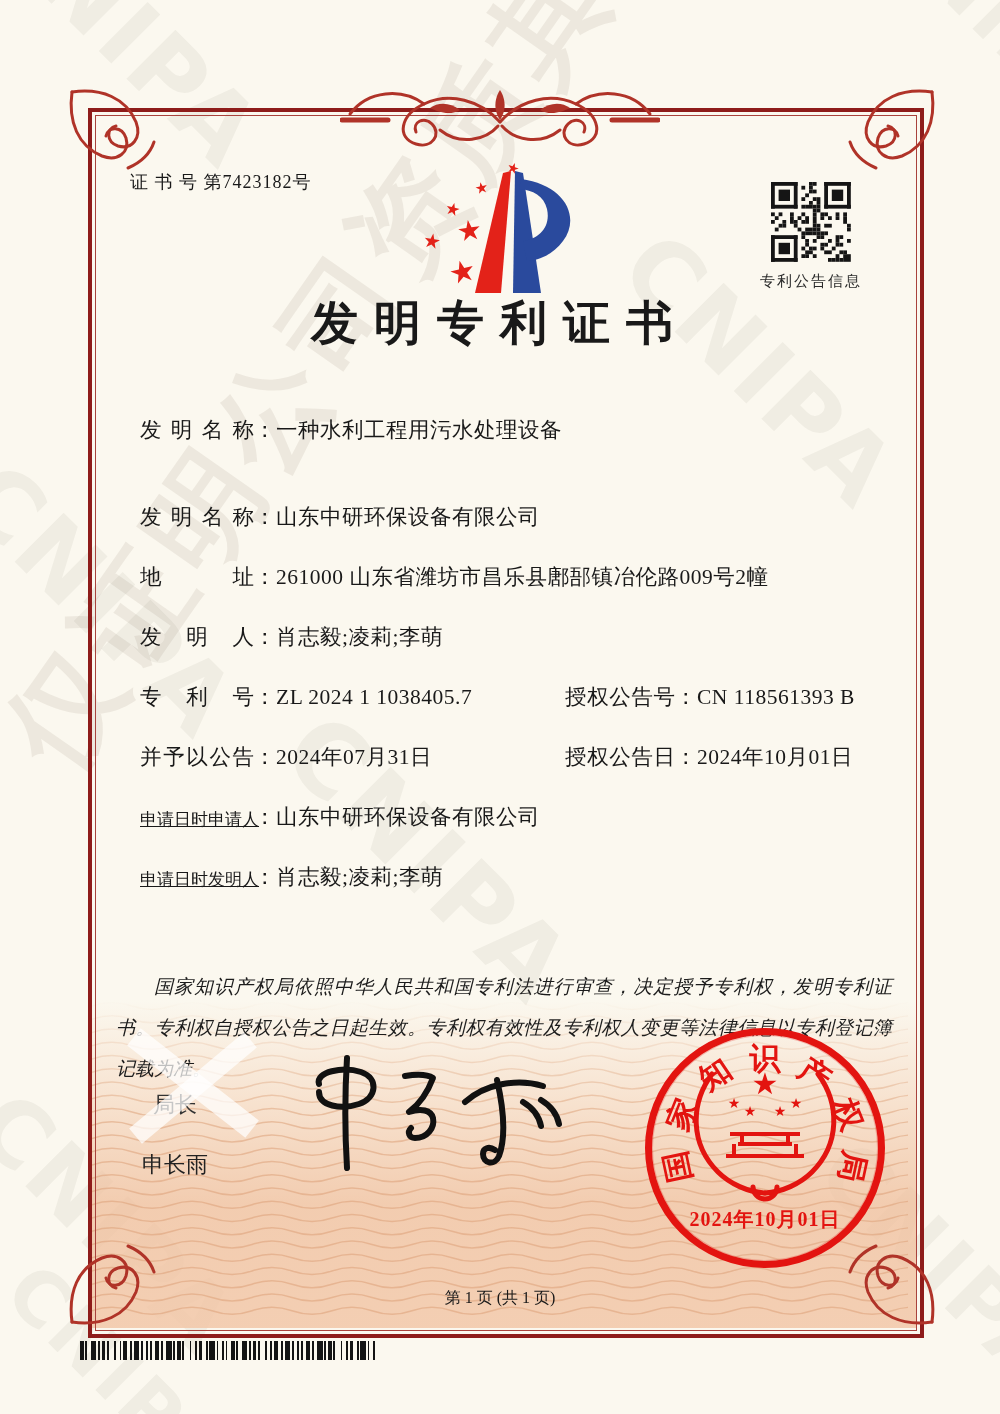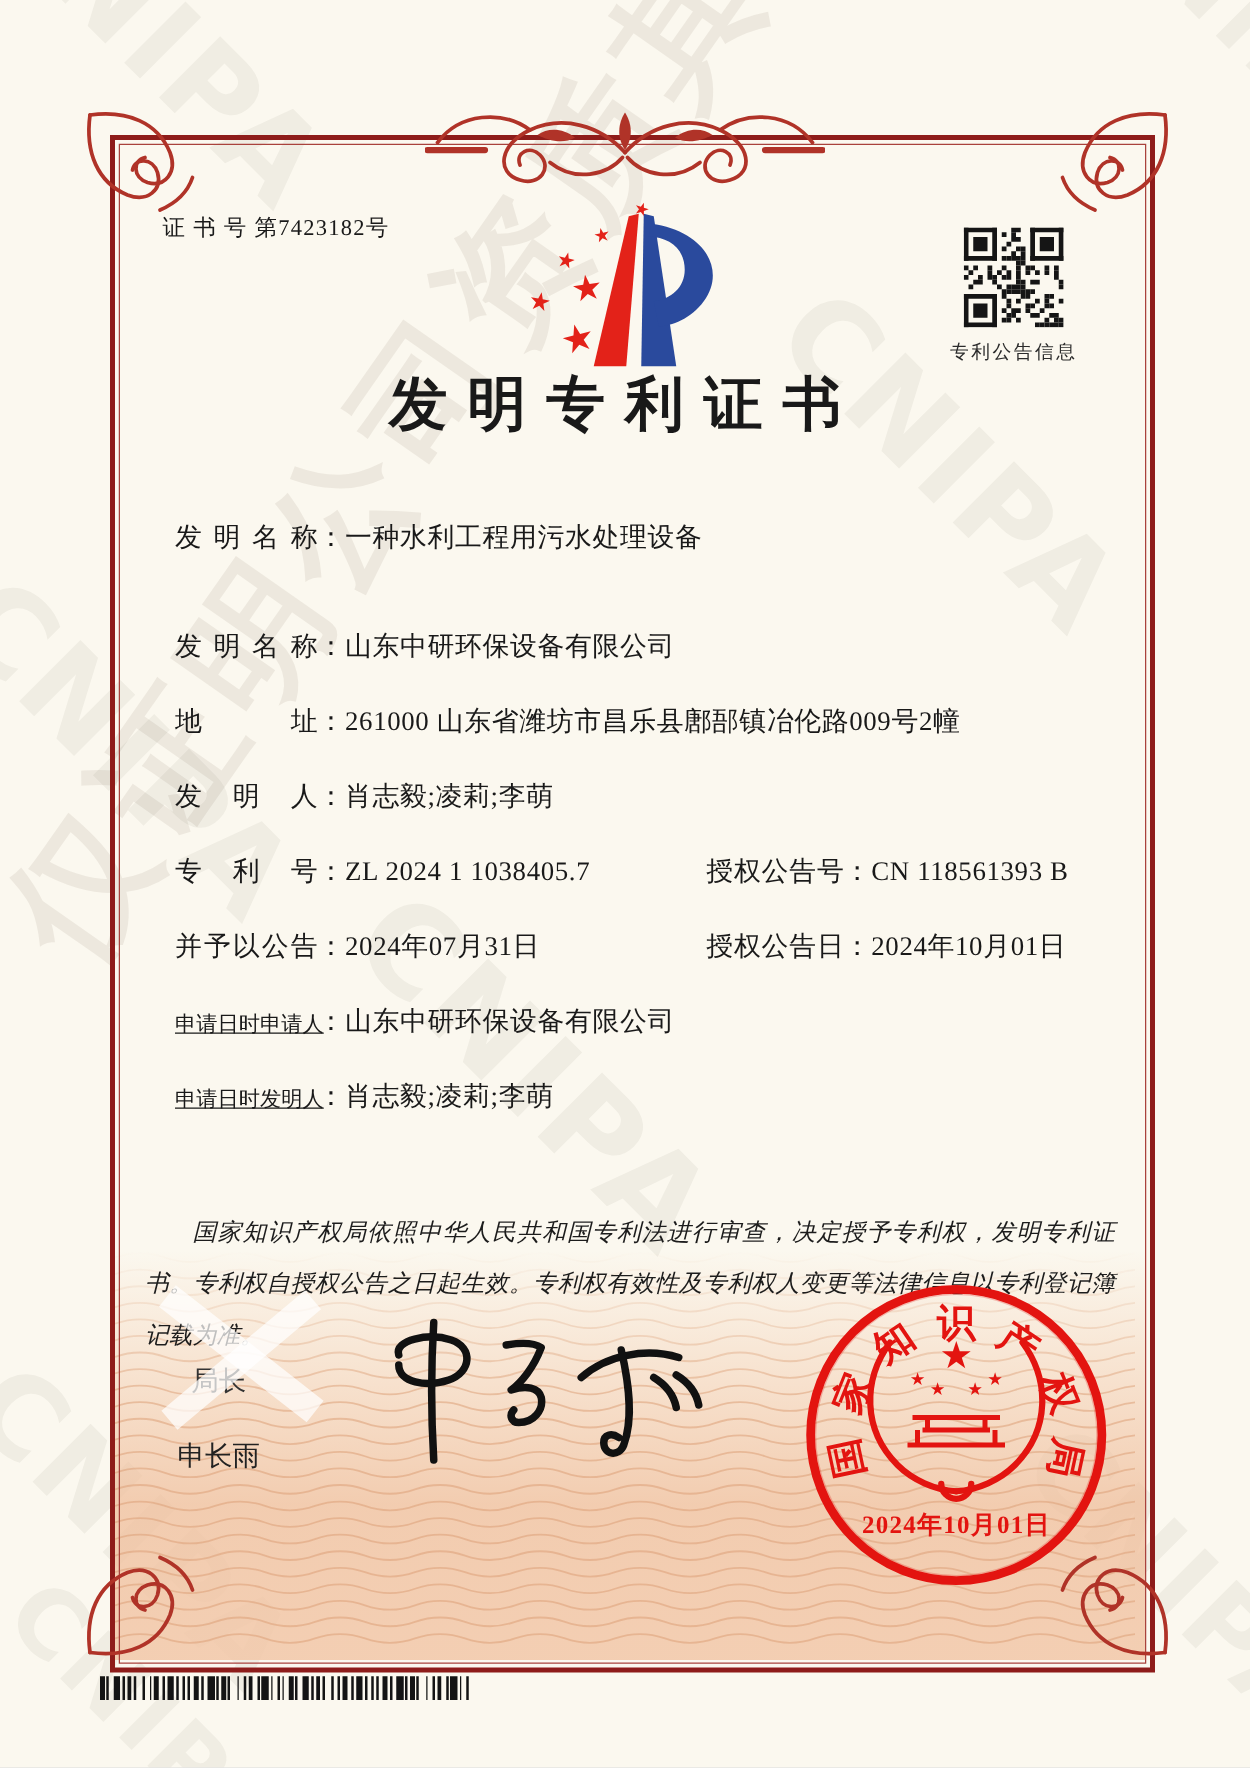--- a/index.html
+++ b/index.html
@@ -358,14 +358,15 @@
       <g stroke="#e31410" stroke-width="4" fill="none">
         <path d="M48,78 H118"></path>
         <path d="M56,88 H110"></path>
         <path d="M44,100 H122"></path>
         <path d="M60,78 V88 M106,78 V88 M52,88 V100 M114,88 V100"></path>
       </g>
     </svg>
     <div class="seal-date">2024年10月01日</div>
   </div>
 
+  <div class="page-num">第 1 页 (共 1 页)</div>
   <div class="barcode" id="barcode"><i style="width: 3.6px;"></i><s style="width: 1.8px;"></s><i style="width: 1.8px;"></i><s style="width: 3.6px;"></s><i style="width: 5.4px;"></i><s style="width: 1.8px;"></s><i style="width: 1.8px;"></i><s style="width: 1.8px;"></s><i style="width: 3.6px;"></i><s style="width: 1.8px;"></s><i style="width: 1.8px;"></i><s style="width: 5.4px;"></s><i style="width: 1.8px;"></i><s style="width: 3.6px;"></s><i style="width: 1.8px;"></i><s style="width: 1.8px;"></s><i style="width: 3.6px;"></i><s style="width: 3.6px;"></s><i style="width: 1.8px;"></i><s style="width: 1.8px;"></s><i style="width: 5.4px;"></i><s style="width: 1.8px;"></s><i style="width: 1.8px;"></i><s style="width: 3.6px;"></s><i style="width: 1.8px;"></i><s style="width: 1.8px;"></s><i style="width: 1.8px;"></i><s style="width: 3.6px;"></s><i style="width: 3.6px;"></i><s style="width: 1.8px;"></s><i style="width: 1.8px;"></i><s style="width: 3.6px;"></s><i style="width: 5.4px;"></i><s style="width: 1.8px;"></s><i style="width: 1.8px;"></i><s style="width: 1.8px;"></s><i style="width: 3.6px;"></i><s style="width: 1.8px;"></s><i style="width: 1.8px;"></i><s style="width: 5.4px;"></s><i style="width: 1.8px;"></i><s style="width: 3.6px;"></s><i style="width: 1.8px;"></i><s style="width: 1.8px;"></s><i style="width: 3.6px;"></i><s style="width: 3.6px;"></s><i style="width: 1.8px;"></i><s style="width: 1.8px;"></s><i style="width: 5.4px;"></i><s style="width: 1.8px;"></s><i style="width: 1.8px;"></i><s style="width: 3.6px;"></s><i style="width: 1.8px;"></i><s style="width: 1.8px;"></s><i style="width: 1.8px;"></i><s style="width: 3.6px;"></s><i style="width: 3.6px;"></i><s style="width: 1.8px;"></s><i style="width: 1.8px;"></i><s style="width: 3.6px;"></s><i style="width: 5.4px;"></i><s style="width: 1.8px;"></s><i style="width: 1.8px;"></i><s style="width: 1.8px;"></s><i style="width: 3.6px;"></i><s style="width: 1.8px;"></s><i style="width: 1.8px;"></i><s style="width: 5.4px;"></s><i style="width: 1.8px;"></i><s style="width: 3.6px;"></s><i style="width: 1.8px;"></i><s style="width: 1.8px;"></s><i style="width: 3.6px;"></i><s style="width: 3.6px;"></s><i style="width: 1.8px;"></i><s style="width: 1.8px;"></s><i style="width: 5.4px;"></i><s style="width: 1.8px;"></s><i style="width: 1.8px;"></i><s style="width: 3.6px;"></s><i style="width: 1.8px;"></i><s style="width: 1.8px;"></s><i style="width: 1.8px;"></i><s style="width: 3.6px;"></s><i style="width: 3.6px;"></i><s style="width: 1.8px;"></s><i style="width: 1.8px;"></i><s style="width: 3.6px;"></s><i style="width: 5.4px;"></i><s style="width: 1.8px;"></s><i style="width: 1.8px;"></i><s style="width: 1.8px;"></s><i style="width: 3.6px;"></i><s style="width: 1.8px;"></s><i style="width: 1.8px;"></i><s style="width: 5.4px;"></s><i style="width: 1.8px;"></i><s style="width: 3.6px;"></s><i style="width: 1.8px;"></i><s style="width: 1.8px;"></s><i style="width: 3.6px;"></i><s style="width: 3.6px;"></s><i style="width: 1.8px;"></i><s style="width: 1.8px;"></s><i style="width: 5.4px;"></i><s style="width: 1.8px;"></s><i style="width: 1.8px;"></i><s style="width: 3.6px;"></s><i style="width: 1.8px;"></i><s style="width: 1.8px;"></s></div>
 </div>
 
 </body></html>

